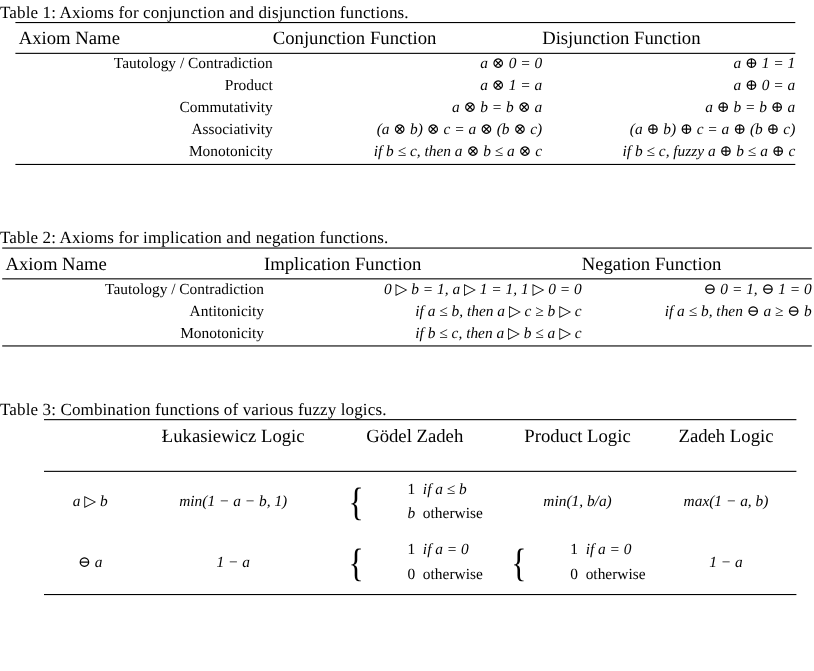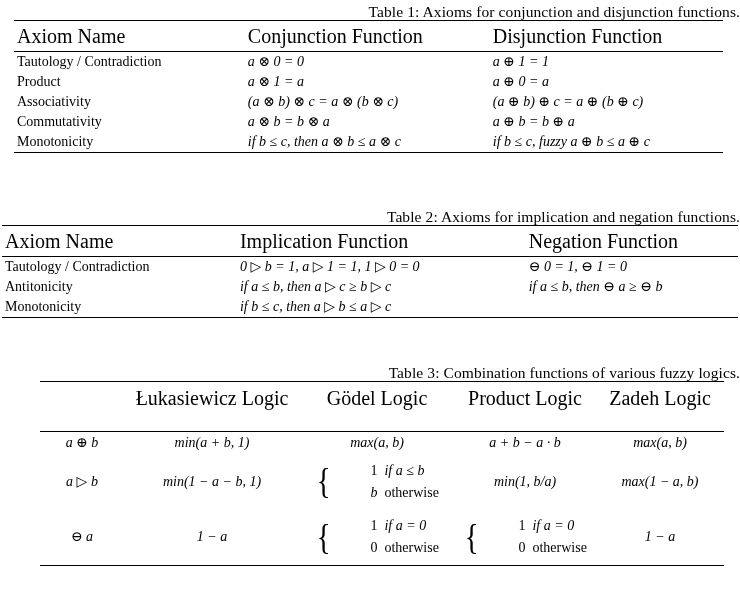--- a/index.html
+++ b/index.html
@@ -17,21 +17,21 @@
     -webkit-font-smoothing: none;
   }
   .page {
     position: relative;
     width: 740px;
     height: 610px;
   }
 
   
   .caption {
-    text-align: right;
+    text-align: left;
     font-size: 15.5px;
     line-height: 1.1;
     letter-spacing: 0.1px;
     white-space: nowrap;
   }
 
   
   .tbl {
     border-collapse: collapse;
     font-size: 13.5px;
@@ -53,30 +53,31 @@
   .hline {
     height: 1px;
     background: #000000;
     width: 100%;
     font-size: 0;
     line-height: 0;
   }
   .hline.thin { height: 1px; }
 
   .hdr td {
-    font-size: 20px;
+    font-size: 17px;
     padding-top: 5px;
     padding-bottom: 5px;
     white-space: nowrap;
   }
   .bodyrow td {
     font-size: 14px;
     padding-top: 3px;
     padding-bottom: 3px;
     white-space: nowrap;
+    text-align: right;
   }
 
   .math {
     font-family: "Liberation Serif", "DejaVu Serif", serif;
     font-style: italic;
   }
   .rm { font-style: normal; }
 
   
   #table1-wrap {
@@ -187,28 +188,28 @@
         <td class="c-name">Tautology / Contradiction</td>
         <td class="c-conj math">a ⊗ 0 = 0</td>
         <td class="c-disj math">a ⊕ 1 = 1</td>
       </tr>
       <tr class="bodyrow">
         <td class="c-name">Product</td>
         <td class="c-conj math">a ⊗ 1 = a</td>
         <td class="c-disj math">a ⊕ 0 = a</td>
       </tr>
       <tr class="bodyrow">
+        <td class="c-name">Commutativity</td>
+        <td class="c-conj math">a ⊗ b = b ⊗ a</td>
+        <td class="c-disj math">a ⊕ b = b ⊕ a</td>
+      </tr>
+      <tr class="bodyrow">
         <td class="c-name">Associativity</td>
         <td class="c-conj math">(a ⊗ b) ⊗ c = a ⊗ (b ⊗ c)</td>
         <td class="c-disj math">(a ⊕ b) ⊕ c = a ⊕ (b ⊕ c)</td>
-      </tr>
-      <tr class="bodyrow">
-        <td class="c-name">Commutativity</td>
-        <td class="c-conj math">a ⊗ b = b ⊗ a</td>
-        <td class="c-disj math">a ⊕ b = b ⊕ a</td>
       </tr>
       <tr class="bodyrow">
         <td class="c-name">Monotonicity</td>
         <td class="c-conj math">if b ≤ c, then a ⊗ b ≤ a ⊗ c</td>
         <td class="c-disj math">if b ≤ c, fuzzy a ⊕ b ≤ a ⊕ c</td>
       </tr>
 
       <tr class="rule-bot">
         <td colspan="3">
               <div class="hline"></div>
@@ -270,38 +271,31 @@
     <table class="tbl" id="table3">
       <tbody>
           <tr class="rule-top">
         <td colspan="5">
               <div class="hline"></div>
             </td>
       </tr>
       <tr class="hdr">
         <td class="c-op"></td>
         <td class="c-luk">Łukasiewicz Logic</td>
-        <td class="c-god">Gödel Logic</td>
+        <td class="c-god">Gödel Zadeh</td>
         <td class="c-pro">Product Logic</td>
         <td class="c-zad">Zadeh Logic</td>
       </tr>
       <tr class="rule-mid">
         <td colspan="5">
               <div class="hline thin"></div>
             </td>
       </tr>
 
 
-      <tr class="bodyrow">
-        <td class="c-op math">a ⊕ b</td>
-        <td class="c-luk math">min(a + b, 1)</td>
-        <td class="c-god math">max(a, b)</td>
-        <td class="c-pro math">a + b − a · b</td>
-        <td class="c-zad math">max(a, b)</td>
-      </tr>
 
       <tr class="bodyrow tallrow">
         <td class="c-op math">a ▷ b</td>
         <td class="c-luk math">min(1 − a − b, 1)</td>
         <td class="c-god">
           <span class="piece">
             <span class="brace">{</span>
             <span class="cases">
               <span class="crow"><span class="cval rm">1</span><span class="math">if a ≤ b</span></span><br>
               <span class="crow"><span class="cval math">b</span><span class="rm">otherwise</span></span>

